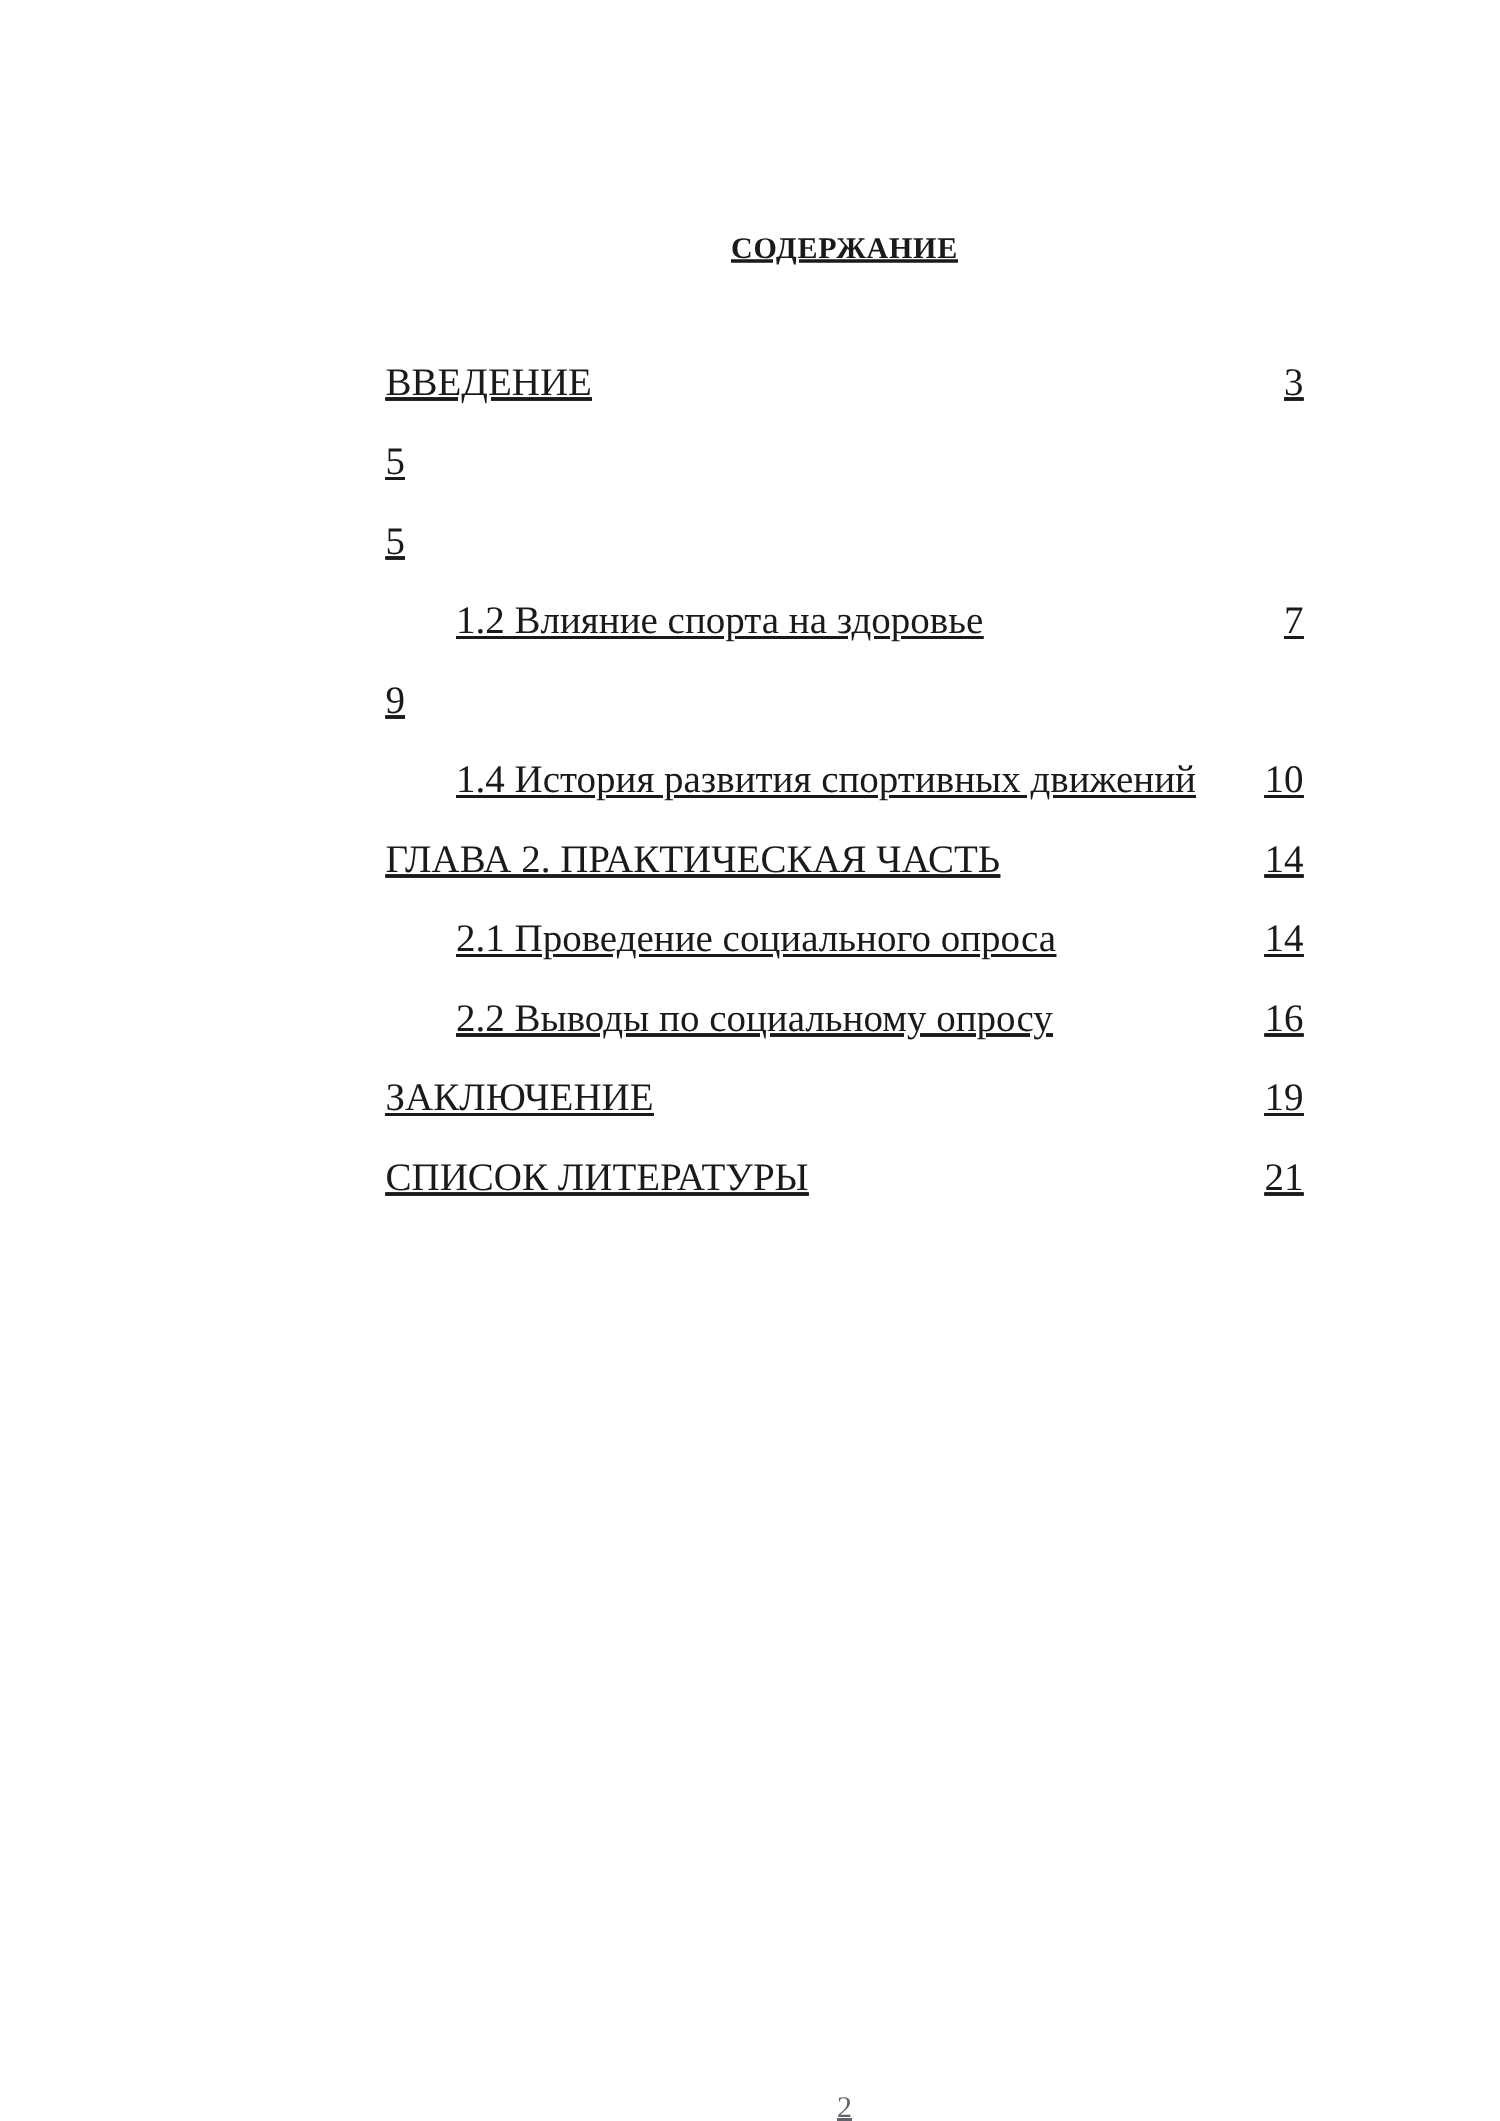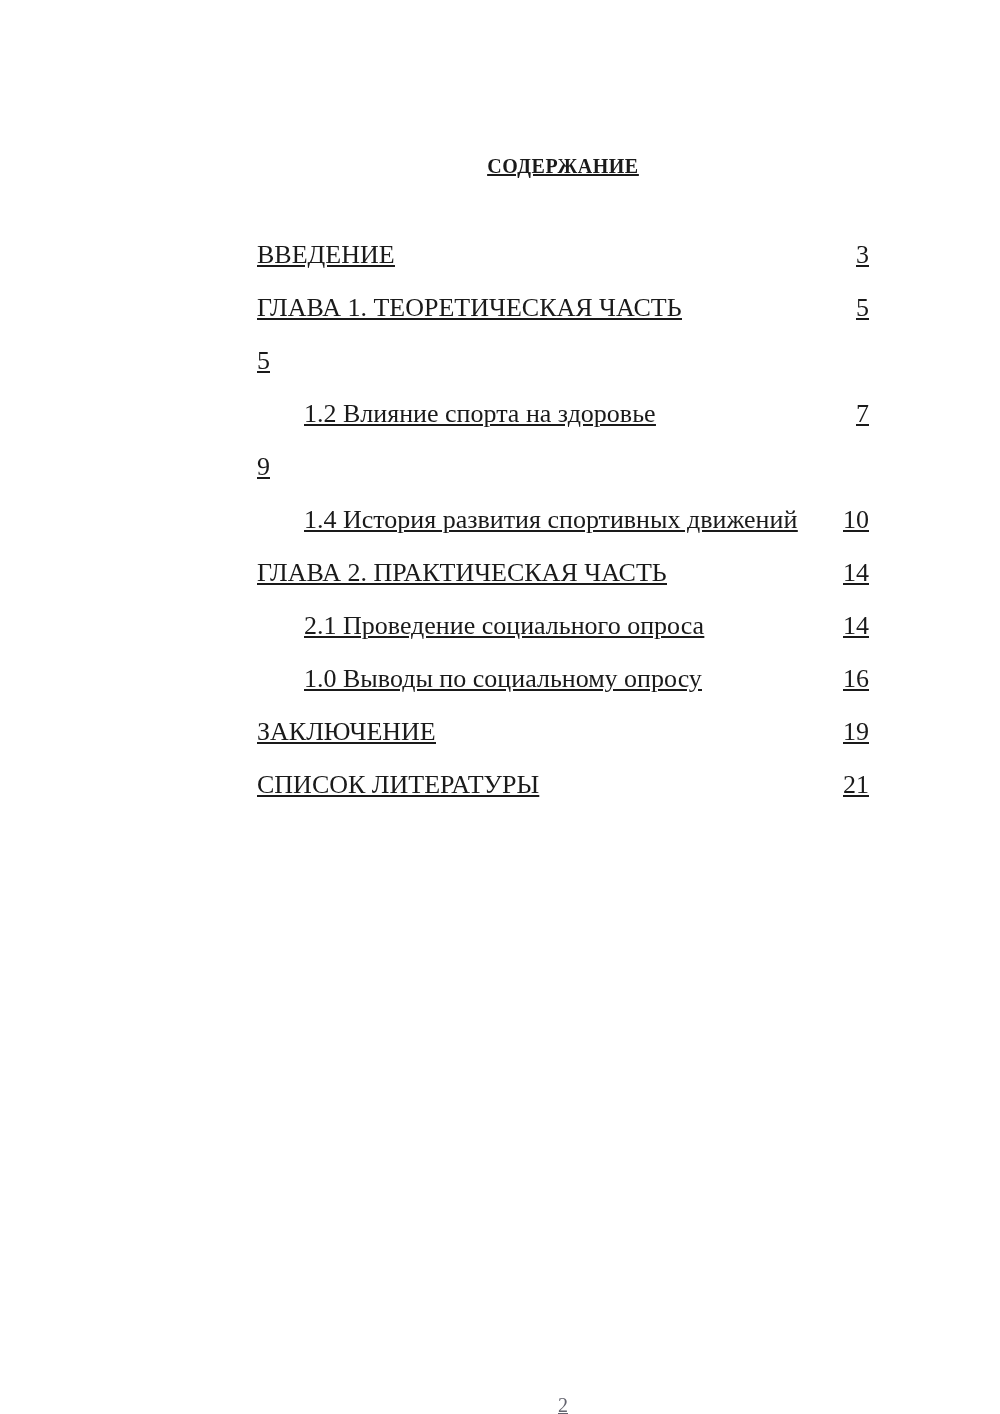--- a/index.html
+++ b/index.html
@@ -70,21 +70,20 @@
     <div class="doc-title">СОДЕРЖАНИЕ</div>
 
     <div class="toc">
 
       <div class="toc-row">
         <span class="label">ВВЕДЕНИЕ</span>
         <span class="pageno">3</span>
       </div>
 
       <div class="toc-row">
-        <span class="label">ГЛАВА 1. ТЕОРЕТИЧЕСКАЯ ЧАСТЬ</span>
         <span class="pageno">5</span>
       </div>
 
       <div class="toc-row sub">
         <span class="pageno">5</span>
       </div>
 
       <div class="toc-row sub">
         <span class="label">1.2 Влияние спорта на здоровье</span>
         <span class="pageno">7</span>
@@ -103,21 +102,21 @@
         <span class="label">ГЛАВА 2. ПРАКТИЧЕСКАЯ ЧАСТЬ</span>
         <span class="pageno">14</span>
       </div>
 
       <div class="toc-row sub">
         <span class="label">2.1 Проведение социального опроса</span>
         <span class="pageno">14</span>
       </div>
 
       <div class="toc-row sub">
-        <span class="label">1.0 Выводы по социальному опросу</span>
+        <span class="label">2.2 Выводы по социальному опросу</span>
         <span class="pageno">16</span>
       </div>
 
       <div class="toc-row">
         <span class="label">ЗАКЛЮЧЕНИЕ</span>
         <span class="pageno">19</span>
       </div>
 
       <div class="toc-row">
         <span class="label">СПИСОК ЛИТЕРАТУРЫ</span>

